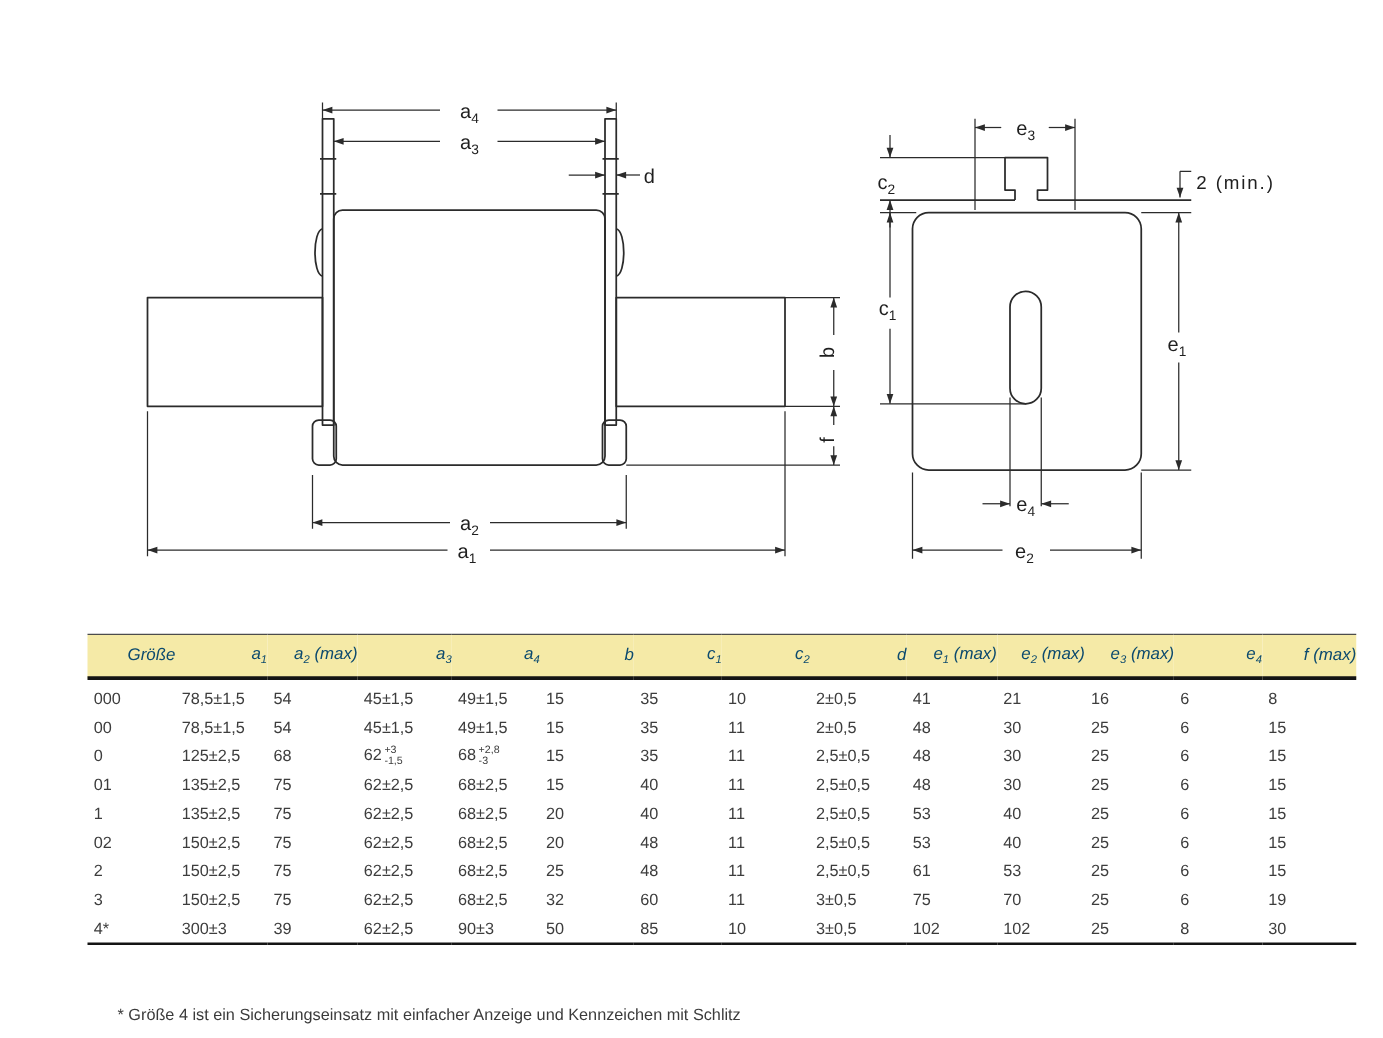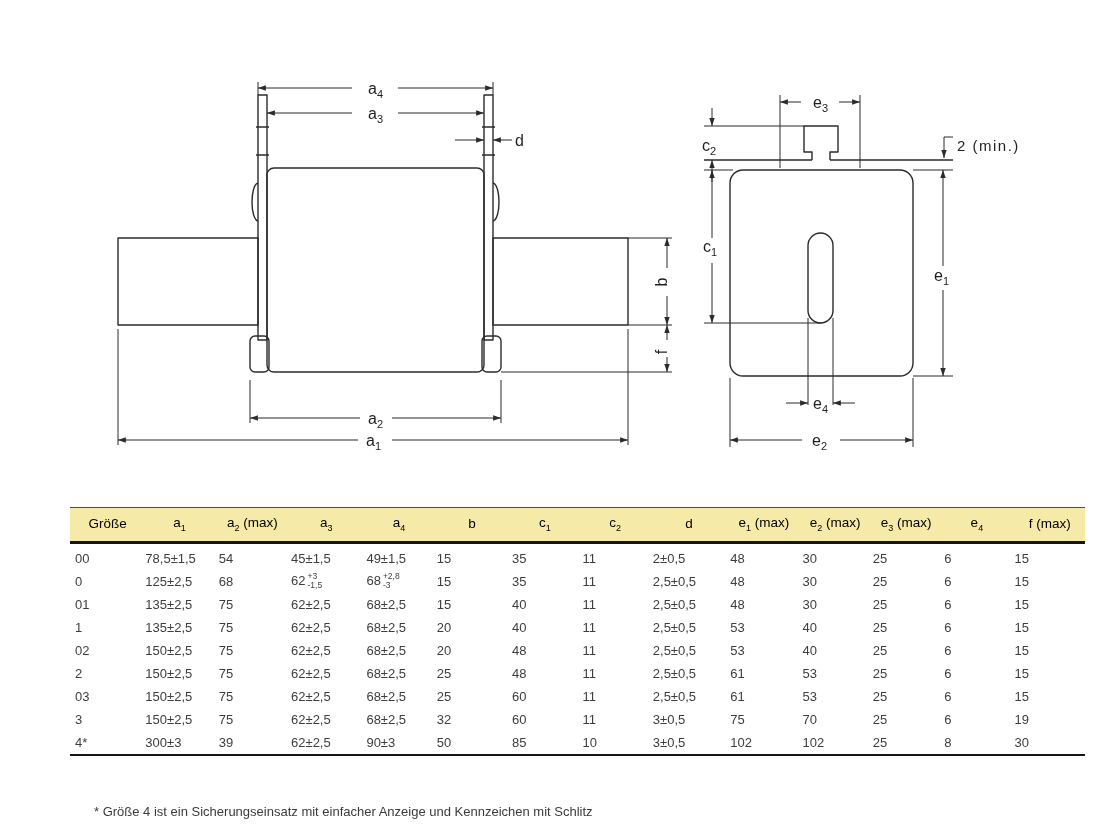--- a/index.html
+++ b/index.html
@@ -15,23 +15,23 @@
   svg text  { fill:#1f1f1f; font-size:16px; font-family:"Liberation Sans",sans-serif; }
   svg .svg-sub { font-size:11px; }
   svg .minlabel { font-size:15px; letter-spacing:1.5px; }
   
   table.dim-table {
     position:absolute; left:70px; top:507px; width:1015px;
     border-collapse:collapse; table-layout:fixed;
     border-top:1.5px solid #4c4c4c; border-bottom:2.5px solid #141414;
   }
   table.dim-table thead th {
-    background:#f5eaa7; height:31px; font-weight:normal; text-align:center;
-    font-size:13.5px; color:#000000; padding:0 0 2px 5px; vertical-align:middle;
-    border-bottom:3.5px solid #141414; white-space:nowrap;
+    background:#f5eaa7; height:31px; font-weight:normal; text-align:right;
+    font-size:13.5px; color:#0c4a6e; padding:0 0 2px 5px; vertical-align:middle;
+    border-bottom:3.5px solid #141414; white-space:nowrap;font-style:italic;
   }
   table.dim-table thead th sub { font-size:9px; }
   table.dim-table tbody td {
     height:23px; font-size:13px; color:#3d3d3d; padding:0 0 0 5px;
     vertical-align:middle; white-space:nowrap;
   }
   table.dim-table tbody tr:first-child td { padding-top:3px; }
   .tol { display:inline-block; vertical-align:middle; line-height:1.05;
          font-size:8.5px; margin-left:2px; position:relative; top:-1px; }
   .tol span { display:block; }
@@ -206,20 +206,36 @@
           <th>d</th>
           <th>e<sub>1</sub> (max)</th>
           <th>e<sub>2</sub> (max)</th>
           <th>e<sub>3</sub> (max)</th>
           <th>e<sub>4</sub></th>
           <th>f (max)</th>
         </tr>
       </thead>
     <tbody id="tbody">
         <tr>
+          <td>000</td>
+          <td>78,5±1,5</td>
+          <td>54</td>
+          <td>45±1,5</td>
+          <td>49±1,5</td>
+          <td>15</td>
+          <td>35</td>
+          <td>10</td>
+          <td>2±0,5</td>
+          <td>41</td>
+          <td>21</td>
+          <td>16</td>
+          <td>6</td>
+          <td>8</td>
+        </tr>
+        <tr>
           <td>00</td>
           <td>78,5±1,5</td>
           <td>54</td>
           <td>45±1,5</td>
           <td>49±1,5</td>
           <td>15</td>
           <td>35</td>
           <td>11</td>
           <td>2±0,5</td>
           <td>48</td>
@@ -293,36 +309,20 @@
           <td>15</td>
         </tr>
         <tr>
           <td>2</td>
           <td>150±2,5</td>
           <td>75</td>
           <td>62±2,5</td>
           <td>68±2,5</td>
           <td>25</td>
           <td>48</td>
-          <td>11</td>
-          <td>2,5±0,5</td>
-          <td>61</td>
-          <td>53</td>
-          <td>25</td>
-          <td>6</td>
-          <td>15</td>
-        </tr>
-        <tr>
-          <td>03</td>
-          <td>150±2,5</td>
-          <td>75</td>
-          <td>62±2,5</td>
-          <td>68±2,5</td>
-          <td>25</td>
-          <td>60</td>
           <td>11</td>
           <td>2,5±0,5</td>
           <td>61</td>
           <td>53</td>
           <td>25</td>
           <td>6</td>
           <td>15</td>
         </tr>
         <tr>
           <td>3</td>

